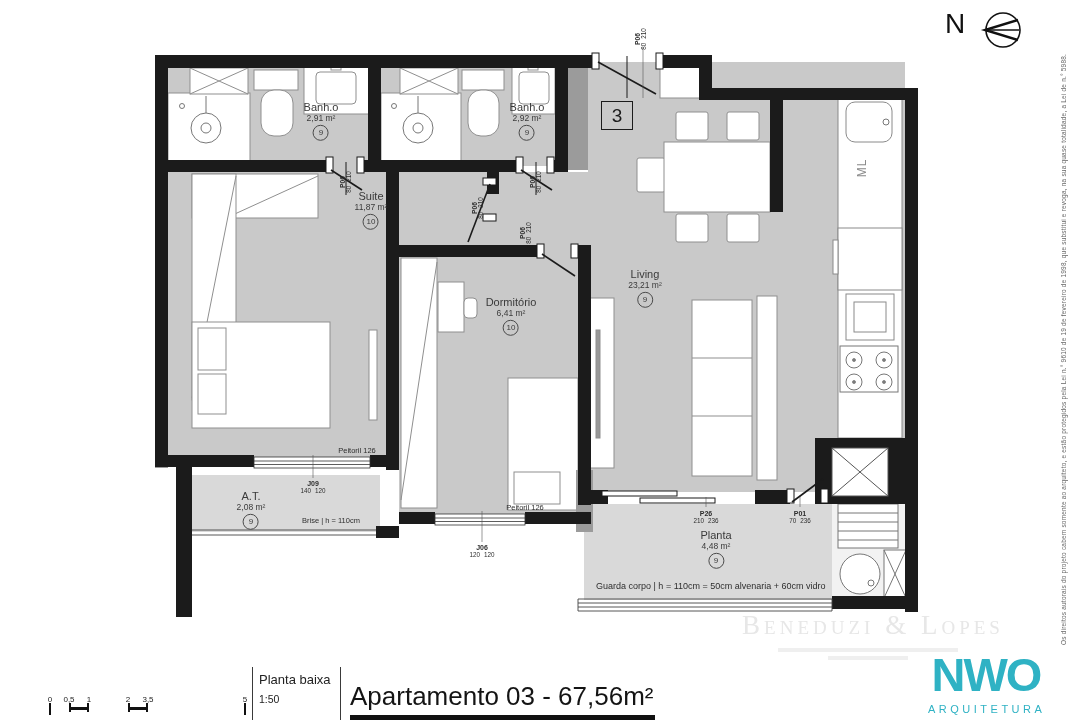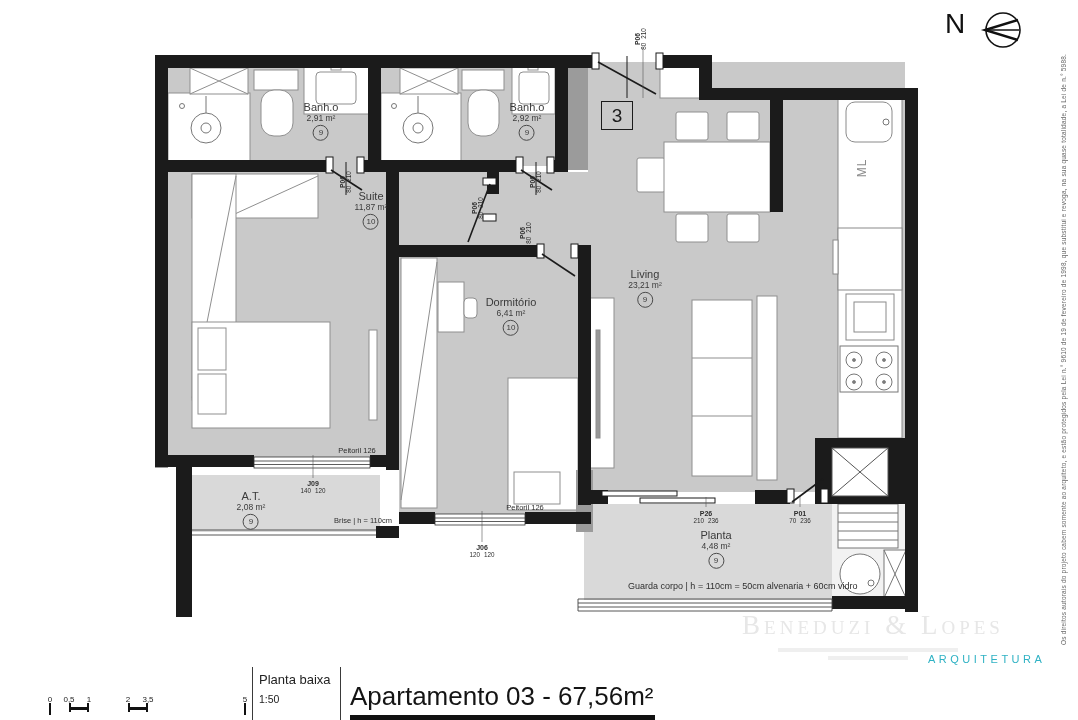--- a/index.html
+++ b/index.html
@@ -15,21 +15,21 @@
   .dlbl{position:absolute;transform:translate(-50%,-50%) rotate(-90deg);text-align:center;color:#2e2e2e;white-space:nowrap;line-height:1.05;}
   .dcode{display:block;font-size:6.8px;font-weight:bold;}
   .ddim{display:block;font-size:6.3px;}
   .ddim i{font-style:normal;margin:0 2px;}
   
   .wlbl{position:absolute;transform:translate(-50%,-50%);text-align:center;color:#2e2e2e;white-space:nowrap;line-height:1.1;}
   .wcode{display:block;font-size:7px;font-weight:bold;}
   .wdim{display:block;font-size:6.3px;}
   .wdim i{font-style:normal;margin:0 2px;}
   .sill{position:absolute;transform:translate(-50%,-50%);font-size:7.5px;color:#2e2e2e;white-space:nowrap;margin-left:44px;}
-  .note{position:absolute;font-size:8px;color:#2e2e2e;white-space:nowrap;margin-left:32px;}
+  .note{position:absolute;font-size:8px;color:#2e2e2e;white-space:nowrap;}
   .ml{position:absolute;transform:translate(-50%,-50%) rotate(-90deg);font-size:12px;letter-spacing:1px;color:#8a8a8a;}
   .unit-badge{position:absolute;left:601px;top:101px;width:30px;height:27px;border:1.6px solid #1b1b1b;
               font-size:19px;text-align:center;line-height:27px;color:#1b1b1b;background:#c9c9c9;}
   .north-n{position:absolute;left:945px;top:8px;font-size:28px;color:#111;}
   
   .copyright{position:absolute;left:733px;top:346px;width:660px;transform:rotate(-90deg);
              font-size:6.5px;color:#666;text-align:center;letter-spacing:.2px;}
   
   .wm{position:absolute;left:688px;top:610px;width:370px;text-align:center;
       font-family:"Liberation Serif",serif;font-variant:small-caps;font-size:27px;
@@ -363,20 +363,21 @@
 <div class="unit-badge">3</div>
 <div class="north-n">N</div>
 
 <div class="copyright">Os direitos autorais do projeto cabem somente ao arquiteto, e estão protegidos pela Lei n.° 9610 de 19 de fevereiro de 1998, que substitui e revoga, na sua quase totalidade, a Lei de n.° 5988.</div>
 
 <div class="wm">Beneduzi &amp; Lopes</div>
 <div class="wm-sub" style="left:778px;top:648px;width:180px"></div>
 <div class="wm-sub" style="left:828px;top:656px;width:80px"></div>
 
 <div class="nwo">
+  <div class="nwo-word">NWO</div>
   <div class="nwo-sub">ARQUITETURA</div>
 </div>
 
 <div class="vline" style="left:252px"></div>
 <div class="vline" style="left:340px"></div>
 <div class="tb-type">Planta baixa</div>
 <div class="tb-scale">1:50</div>
 <div class="tb-title">Apartamento 03 - 67,56m²</div>
 <div class="tb-underline"></div>
 

